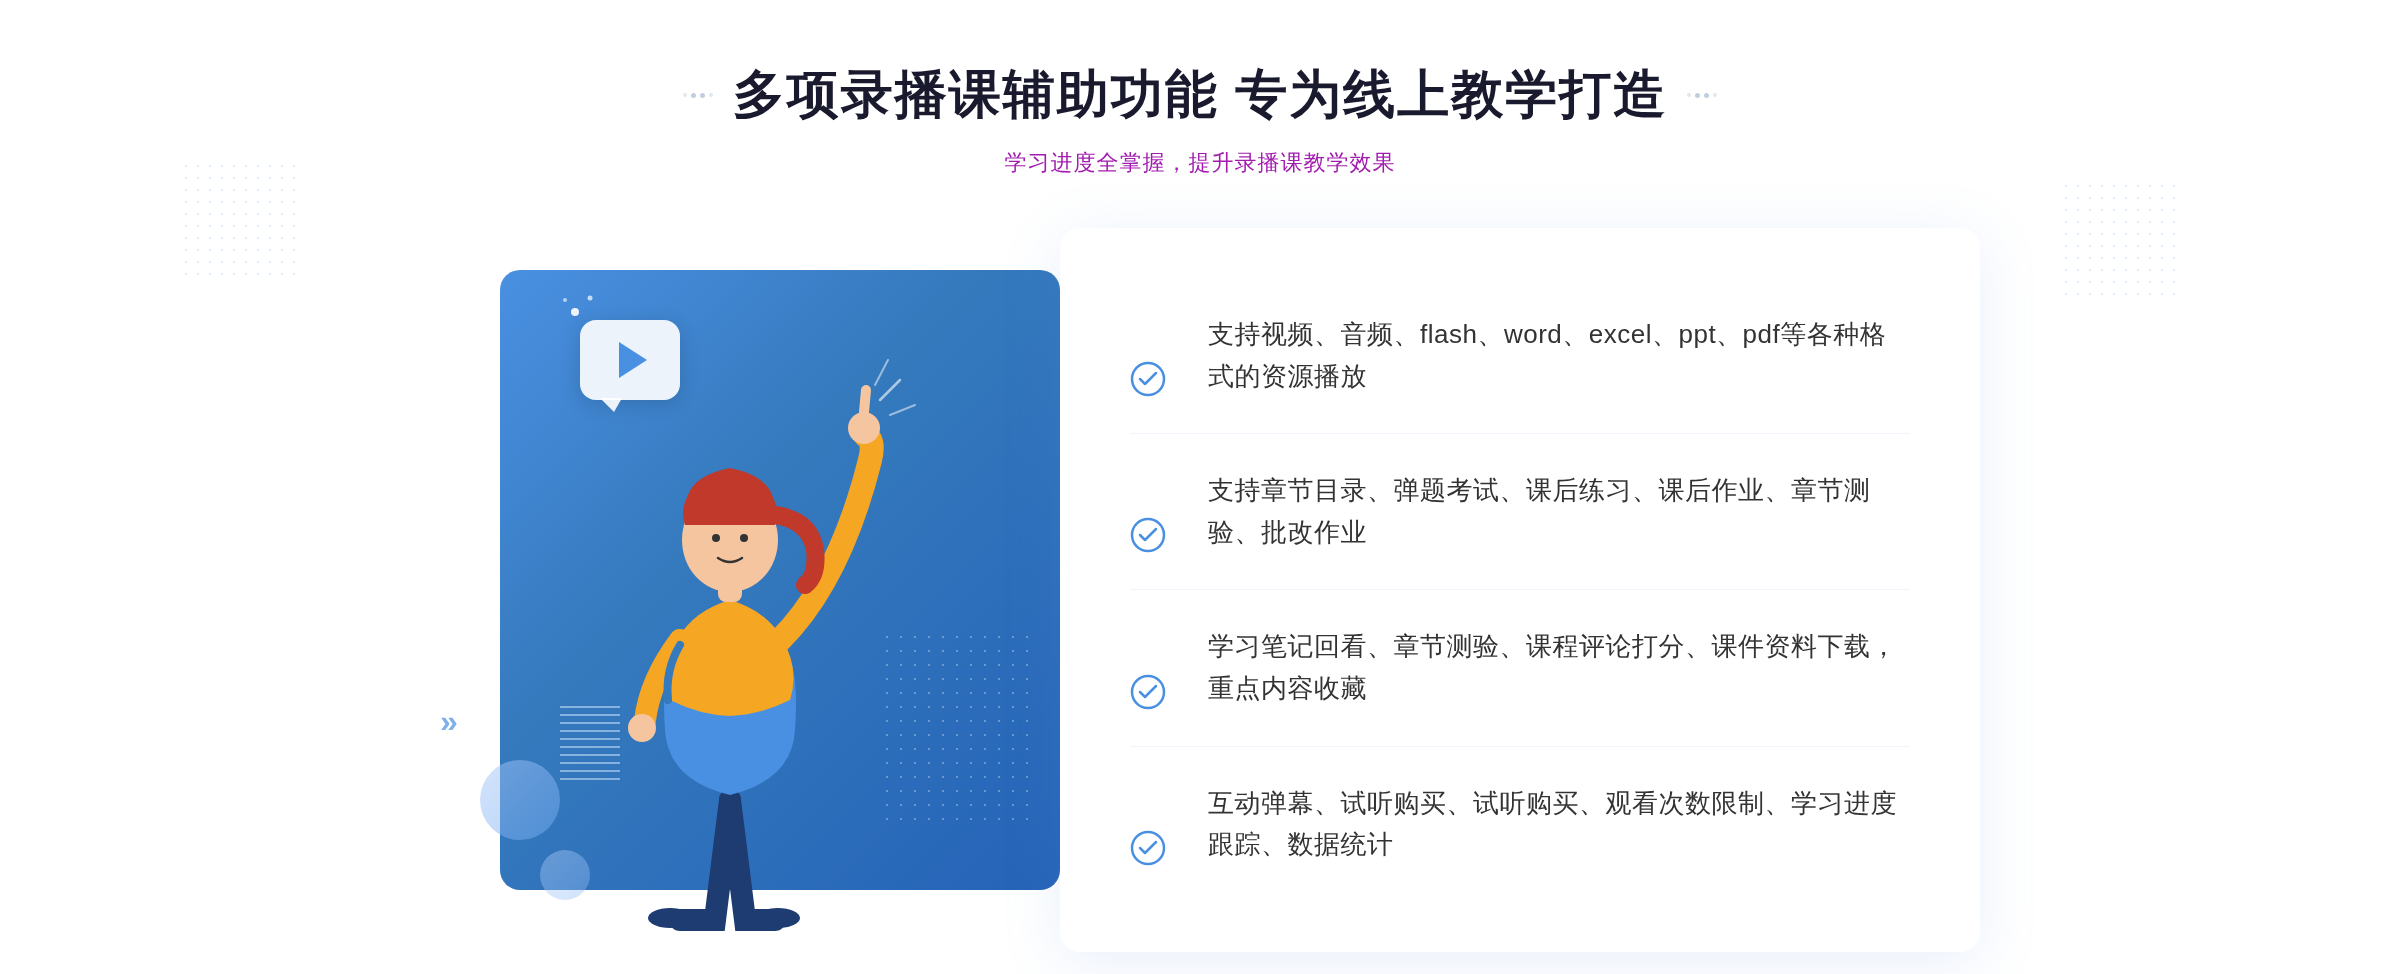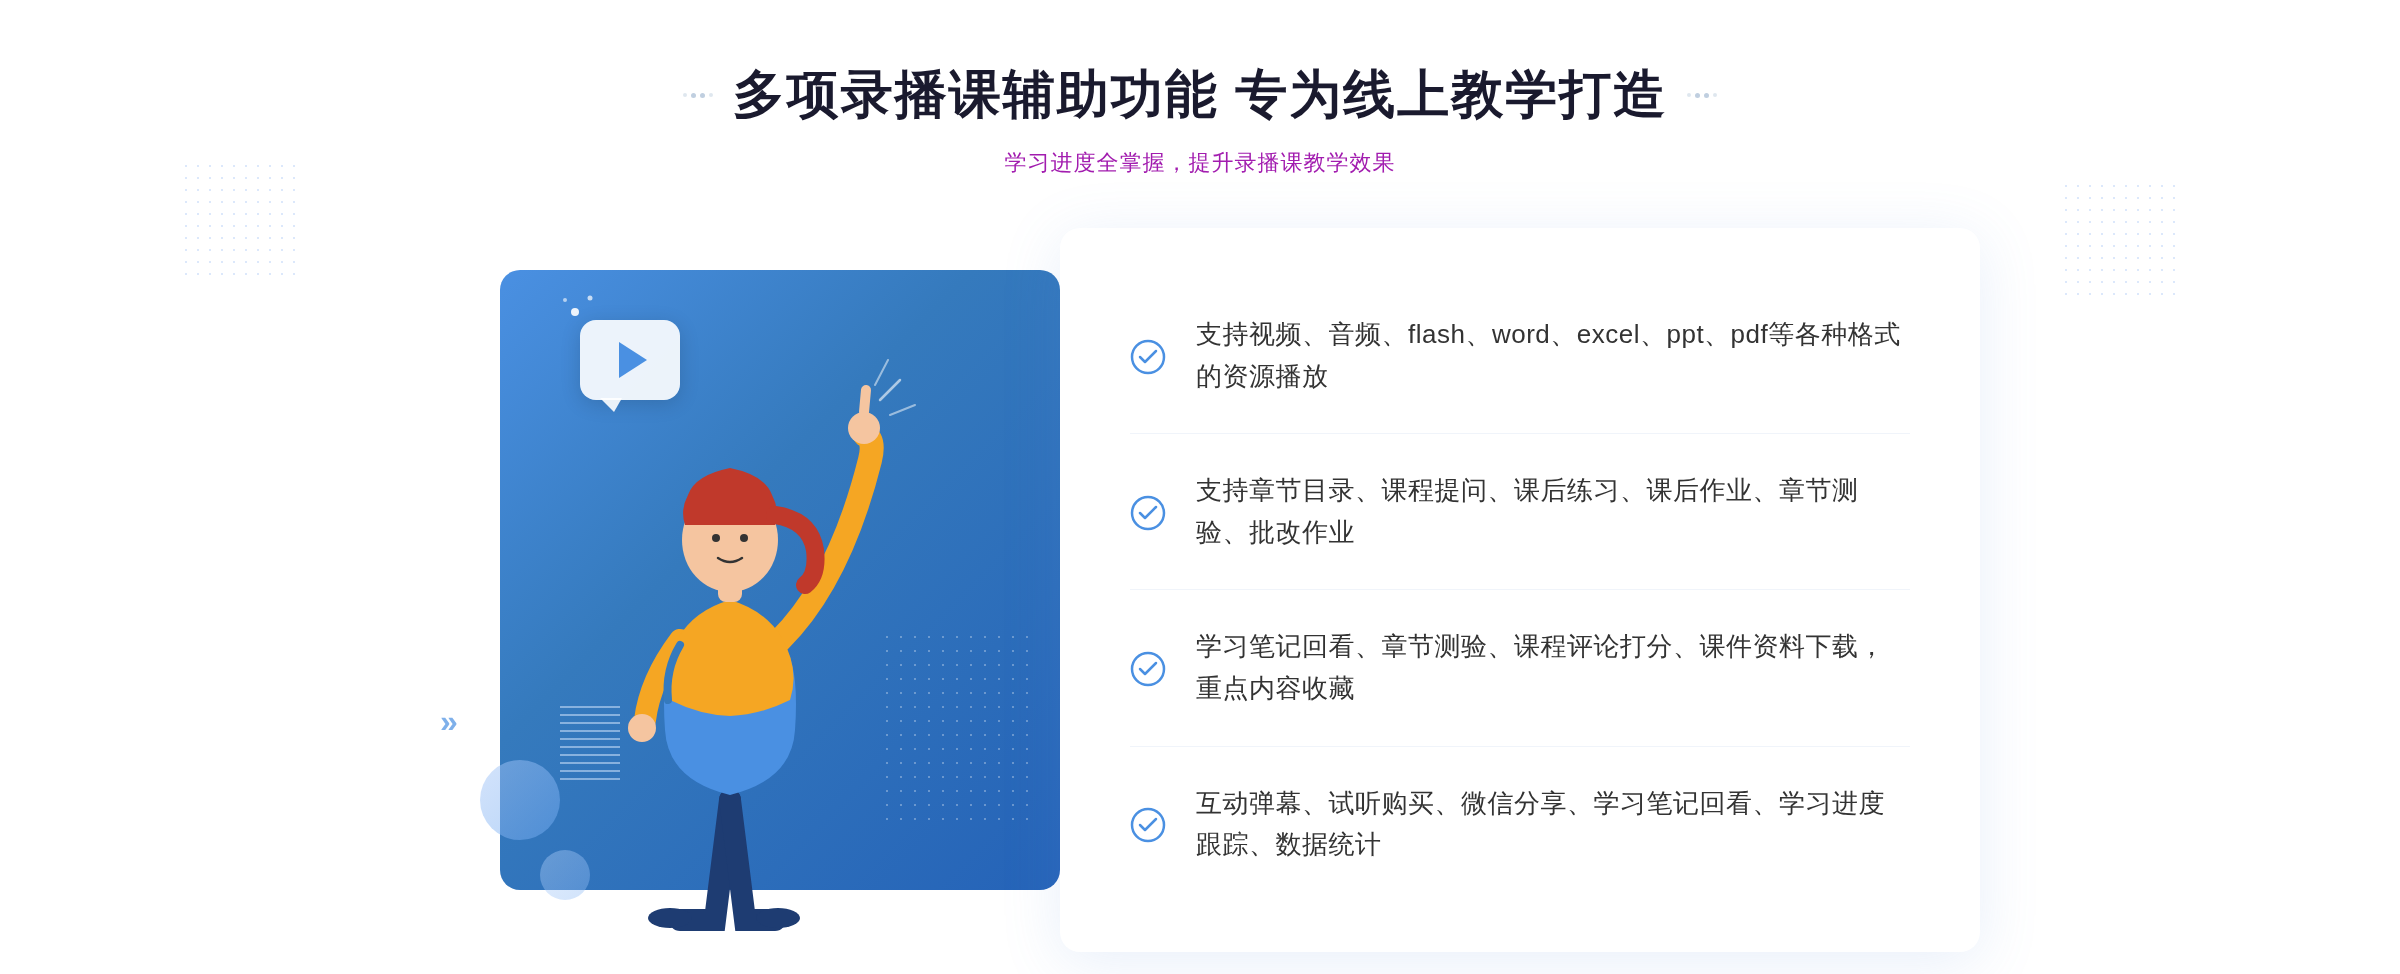--- a/index.html
+++ b/index.html
@@ -220,24 +220,24 @@
       box-shadow: 0 10px 60px rgba(100, 150, 220, 0.15);
       padding: 50px 70px;
       margin-left: -40px;
       position: relative;
       z-index: 2;
       min-height: 600px;
     }
 
     .feature-item {
       display: flex;
-      align-items: center;
+      align-items: flex-end;
       padding: 36px 0;
       border-bottom: 1px solid #f0f4fa;
-      gap: 30px;
+      gap: 42px;
     }
 
     .feature-item:last-child {
       border-bottom: none;
     }
 
     .check-icon {
       width: 36px;
       height: 36px;
       flex-shrink: 0;
@@ -414,40 +414,40 @@
         <span class="feature-text">支持视频、音频、flash、word、excel、ppt、pdf等各种格式的资源播放</span>
       </div>
 
       <div class="feature-item">
         <div class="check-icon">
           <svg viewBox="0 0 36 36" fill="none" xmlns="http://www.w3.org/2000/svg">
             <circle cx="18" cy="18" r="16" stroke="#4a90e2" stroke-width="2.5"></circle>
             <path d="M10 18 L15 23 L26 12" stroke="#4a90e2" stroke-width="2.5" stroke-linecap="round" stroke-linejoin="round"></path>
           </svg>
         </div>
-        <span class="feature-text">支持章节目录、课程提问、课后练习、课后作业、章节测验、批改作业</span>
+        <span class="feature-text">支持章节目录、弹题考试、课后练习、课后作业、章节测验、批改作业</span>
       </div>
 
       <div class="feature-item">
         <div class="check-icon">
           <svg viewBox="0 0 36 36" fill="none" xmlns="http://www.w3.org/2000/svg">
             <circle cx="18" cy="18" r="16" stroke="#4a90e2" stroke-width="2.5"></circle>
             <path d="M10 18 L15 23 L26 12" stroke="#4a90e2" stroke-width="2.5" stroke-linecap="round" stroke-linejoin="round"></path>
           </svg>
         </div>
         <span class="feature-text">学习笔记回看、章节测验、课程评论打分、课件资料下载，重点内容收藏</span>
       </div>
 
       <div class="feature-item">
         <div class="check-icon">
           <svg viewBox="0 0 36 36" fill="none" xmlns="http://www.w3.org/2000/svg">
             <circle cx="18" cy="18" r="16" stroke="#4a90e2" stroke-width="2.5"></circle>
             <path d="M10 18 L15 23 L26 12" stroke="#4a90e2" stroke-width="2.5" stroke-linecap="round" stroke-linejoin="round"></path>
           </svg>
         </div>
-        <span class="feature-text">互动弹幕、试听购买、微信分享、学习笔记回看、学习进度跟踪、数据统计</span>
+        <span class="feature-text">互动弹幕、试听购买、试听购买、观看次数限制、学习进度跟踪、数据统计</span>
       </div>
 
     </div>
 
   </div>
 
 </div>
 
 </body></html>

